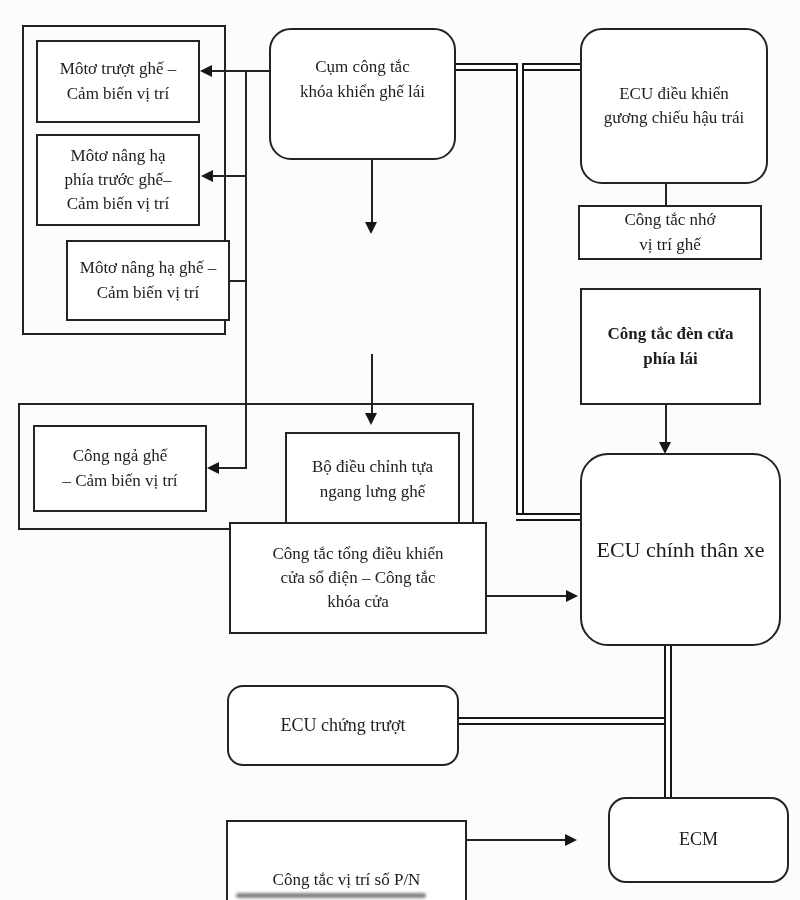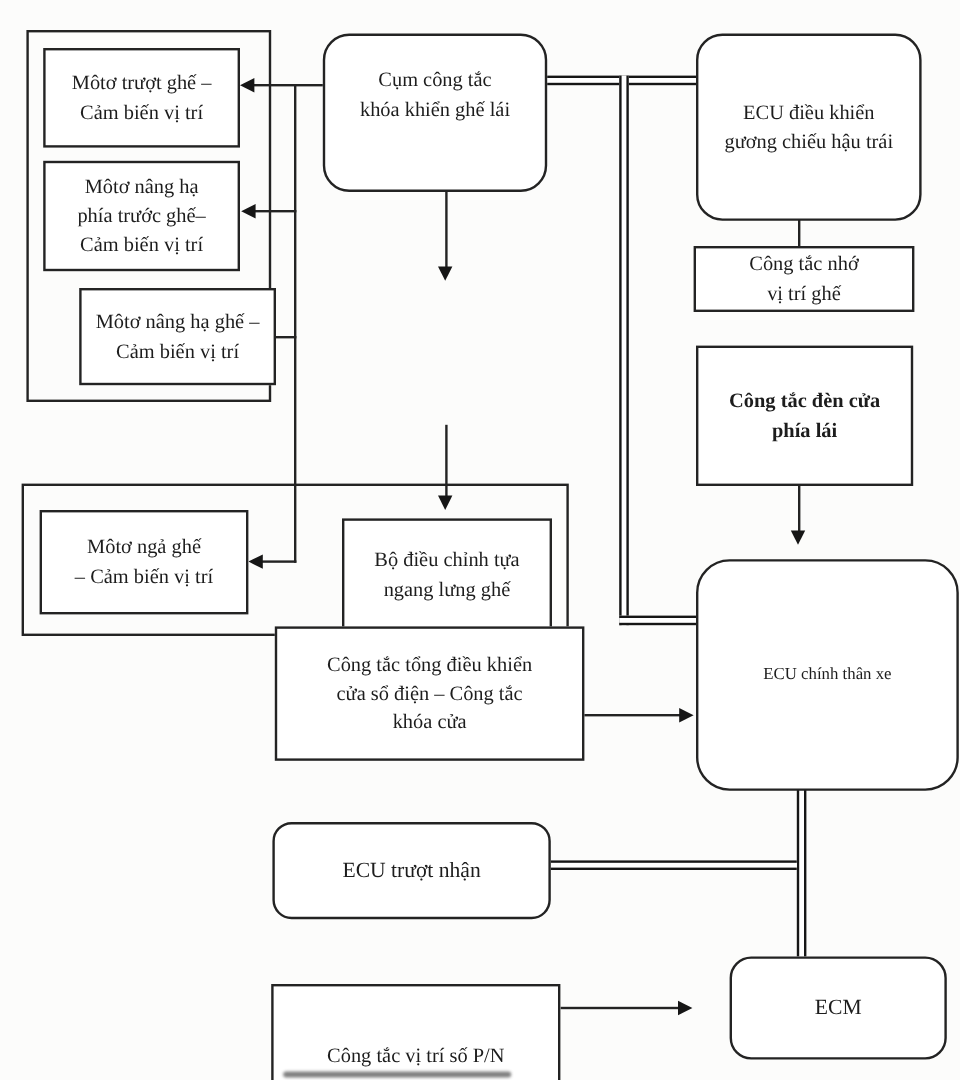--- a/index.html
+++ b/index.html
@@ -97,33 +97,33 @@
   <div class="node" style="left:580px;top:28px;width:188px;height:156px;border-radius:22px;">ECU điều khiển
 gương chiếu hậu trái</div>
 
   <div class="node" style="left:578px;top:205px;width:184px;height:55px;">Công tắc nhớ
 vị trí ghế</div>
 
   <div class="node" style="left:580px;top:288px;width:181px;height:117px;font-weight:bold;">Công tắc đèn cửa
 phía lái</div>
 
 
-  <div class="node" style="left:33px;top:425px;width:174px;height:87px;">Môtơ ngả ghế
+  <div class="node" style="left:33px;top:425px;width:174px;height:87px;">Công ngả ghế
 – Cảm biến vị trí</div>
 
   <div class="node" style="left:285px;top:408px;width:175px;height:95px;margin-top:24px;">Bộ điều chỉnh tựa
 ngang lưng ghế</div>
 
   <div class="node" style="left:229px;top:522px;width:258px;height:112px;">Công tắc tổng điều khiển
 cửa sổ điện – Công tắc
 khóa cửa</div>
 
-  <div class="node" style="left:580px;top:453px;width:219px;height:193px;border-radius:28px;font-size:14px;margin-top:13px;">ECU chính thân xe</div>
+  <div class="node" style="left:580px;top:453px;width:201px;height:193px;border-radius:28px;font-size:22px;">ECU chính thân xe</div>
 
-  <div class="node" style="left:227px;top:685px;width:232px;height:81px;border-radius:16px;font-size:18px;">ECU trượt nhận</div>
+  <div class="node" style="left:227px;top:685px;width:232px;height:81px;border-radius:16px;font-size:18px;">ECU chứng trượt</div>
 
   <div class="node" style="left:226px;top:820px;width:241px;height:120px;">Công tắc vị trí số P/N</div>
 
   <div class="node" style="left:578px;top:797px;width:181px;height:86px;border-radius:18px;font-size:18px;margin-left:30px;">ECM</div>
 
   <div class="smudge"></div>
 
 </div>
 
 </body></html>

